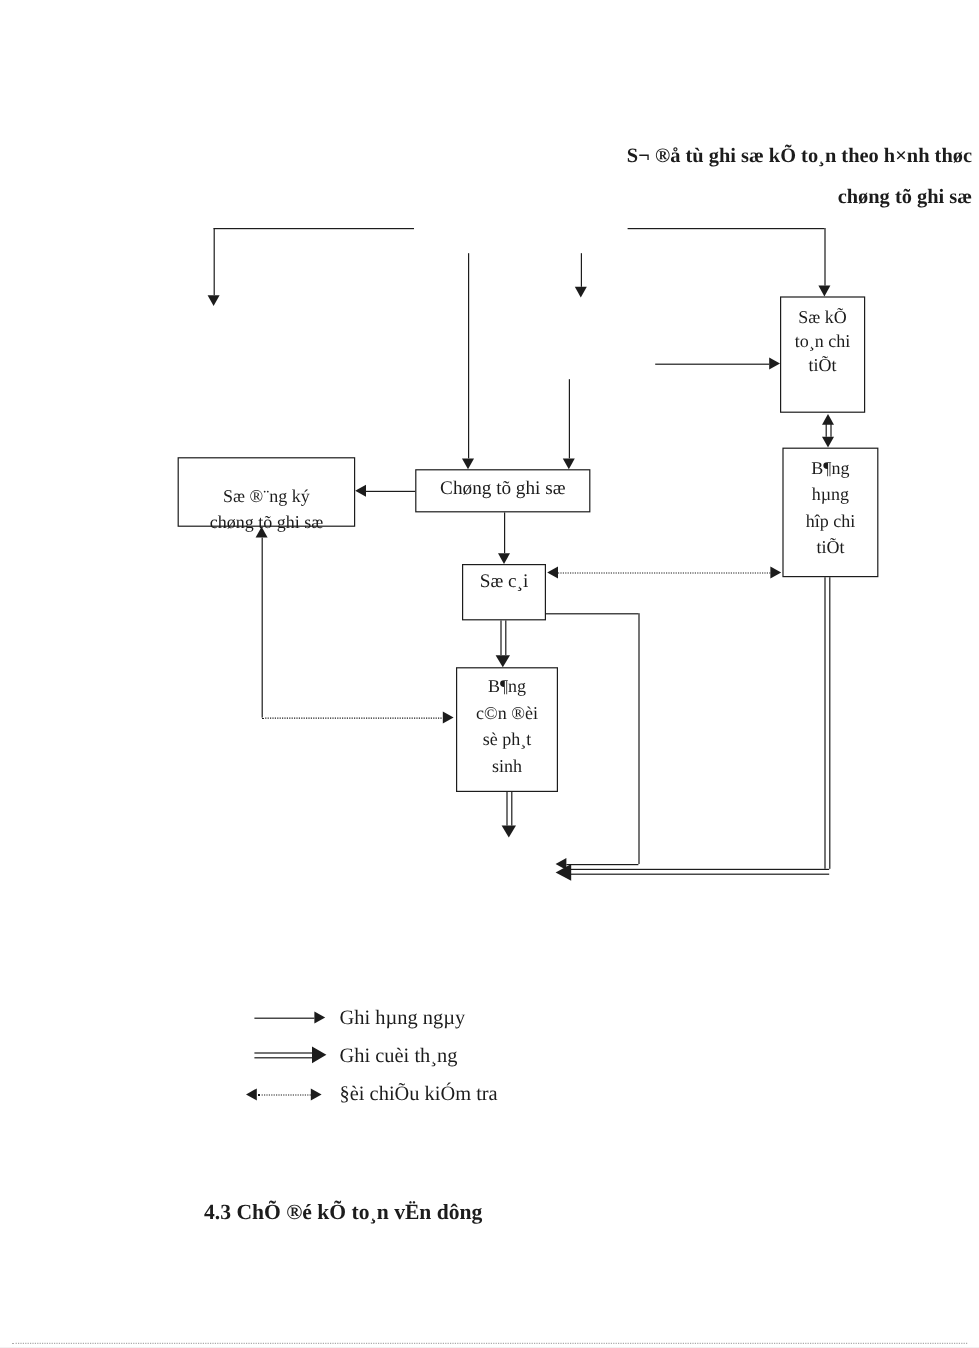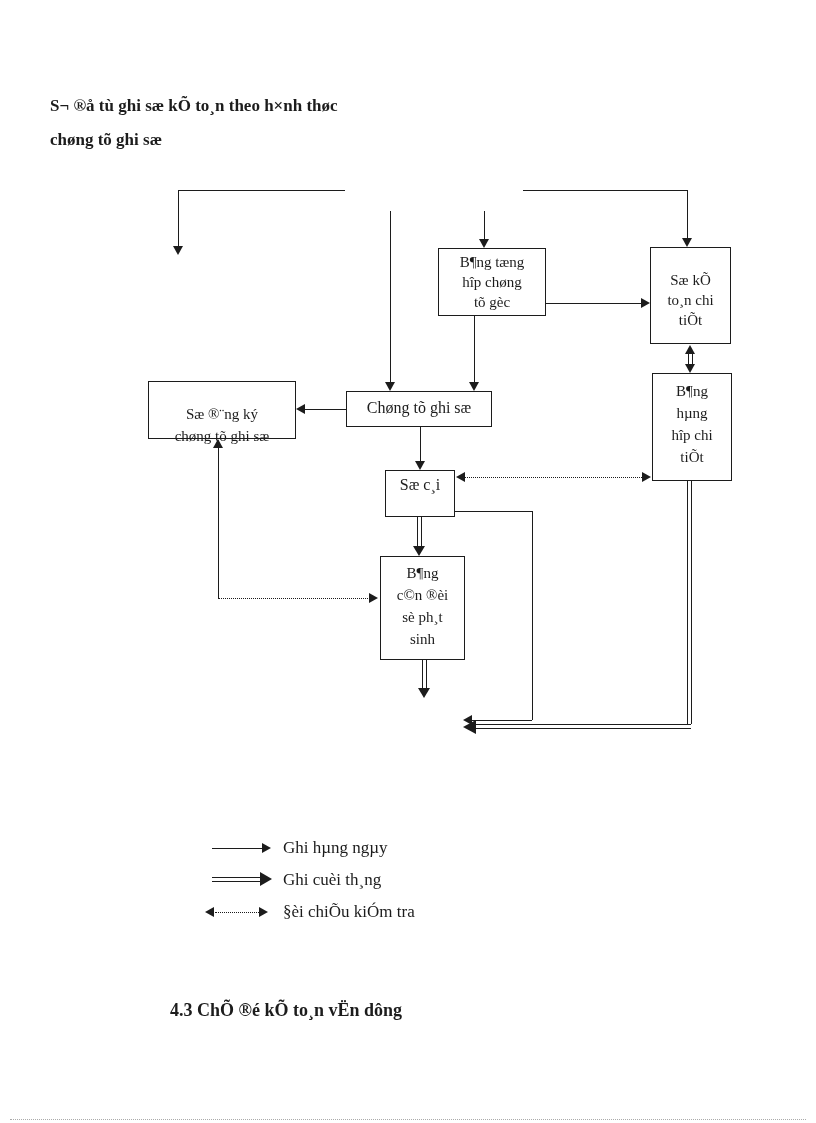--- a/index.html
+++ b/index.html
@@ -1,22 +1,22 @@
 <!DOCTYPE html>
 <html><head>
 <meta charset="utf-8">
 <style>
   html,body{margin:0;padding:0;background:#e8e8e8;}
   .page{
     position:relative;width:816px;height:1123px;background:#ffffff;
     font-family:"Liberation Serif","DejaVu Serif",serif;color:#1c1c1c;
     overflow:hidden;margin:0 auto;
   }
-  .title{position:absolute;left:50px;width:760px;text-align:left;
-    font-weight:bold;font-size:17px;}
+  .title{position:absolute;left:50px;width:760px;text-align:right;
+    font-weight:bold;font-size:17px;margin-top:24px;}
   .fbox{position:absolute;box-sizing:border-box;border:1.5px solid #1c1c1c;
     background:#fff;text-align:center;font-size:15px;line-height:20px;}
   .fbox span{display:block;}
   .ln-h{position:absolute;height:0;border-top:1.5px solid #1c1c1c;}
   .ln-v{position:absolute;width:0;border-left:1.5px solid #1c1c1c;}
   .ln-h.dot{border-top-style:dotted;border-top-width:1.5px;}
   .ln-h2{position:absolute;height:5px;box-sizing:border-box;
     border-top:1.5px solid #1c1c1c;border-bottom:1.5px solid #1c1c1c;}
   .ln-v2{position:absolute;width:5px;box-sizing:border-box;
     border-left:1.5px solid #1c1c1c;border-right:1.5px solid #1c1c1c;}
@@ -35,27 +35,22 @@
 </head>
 <body>
 
 <div class="page">
 
   <div class="title" style="top:96px;">S¬ ®å tù ghi sæ kÕ to¸n theo h×nh thøc</div>
   <div class="title" style="top:130px;">chøng tõ ghi sæ</div>
 
 
 
-  <div class="fbox" style="left:438px;top:248px;width:108px;height:68px;padding-top:3px;">
-    <span>B¶ng tæng</span>
-    <span>hîp chøng</span>
-    <span>tõ gèc</span>
-  </div>
 
-  <div class="fbox" style="left:650px;top:247px;width:81px;height:97px;padding-top:22px;">
+  <div class="fbox" style="left:650px;top:247px;width:71px;height:97px;padding-top:7px;">
     <span>Sæ kÕ</span>
     <span>to¸n chi</span>
     <span>tiÕt</span>
   </div>
 
   <div class="fbox" style="left:148px;top:381px;width:148px;height:58px;padding-top:21px;line-height:22px;">
     <span>Sæ ®¨ng ký</span>
     <span>chøng tõ ghi sæ</span>
   </div>
 

